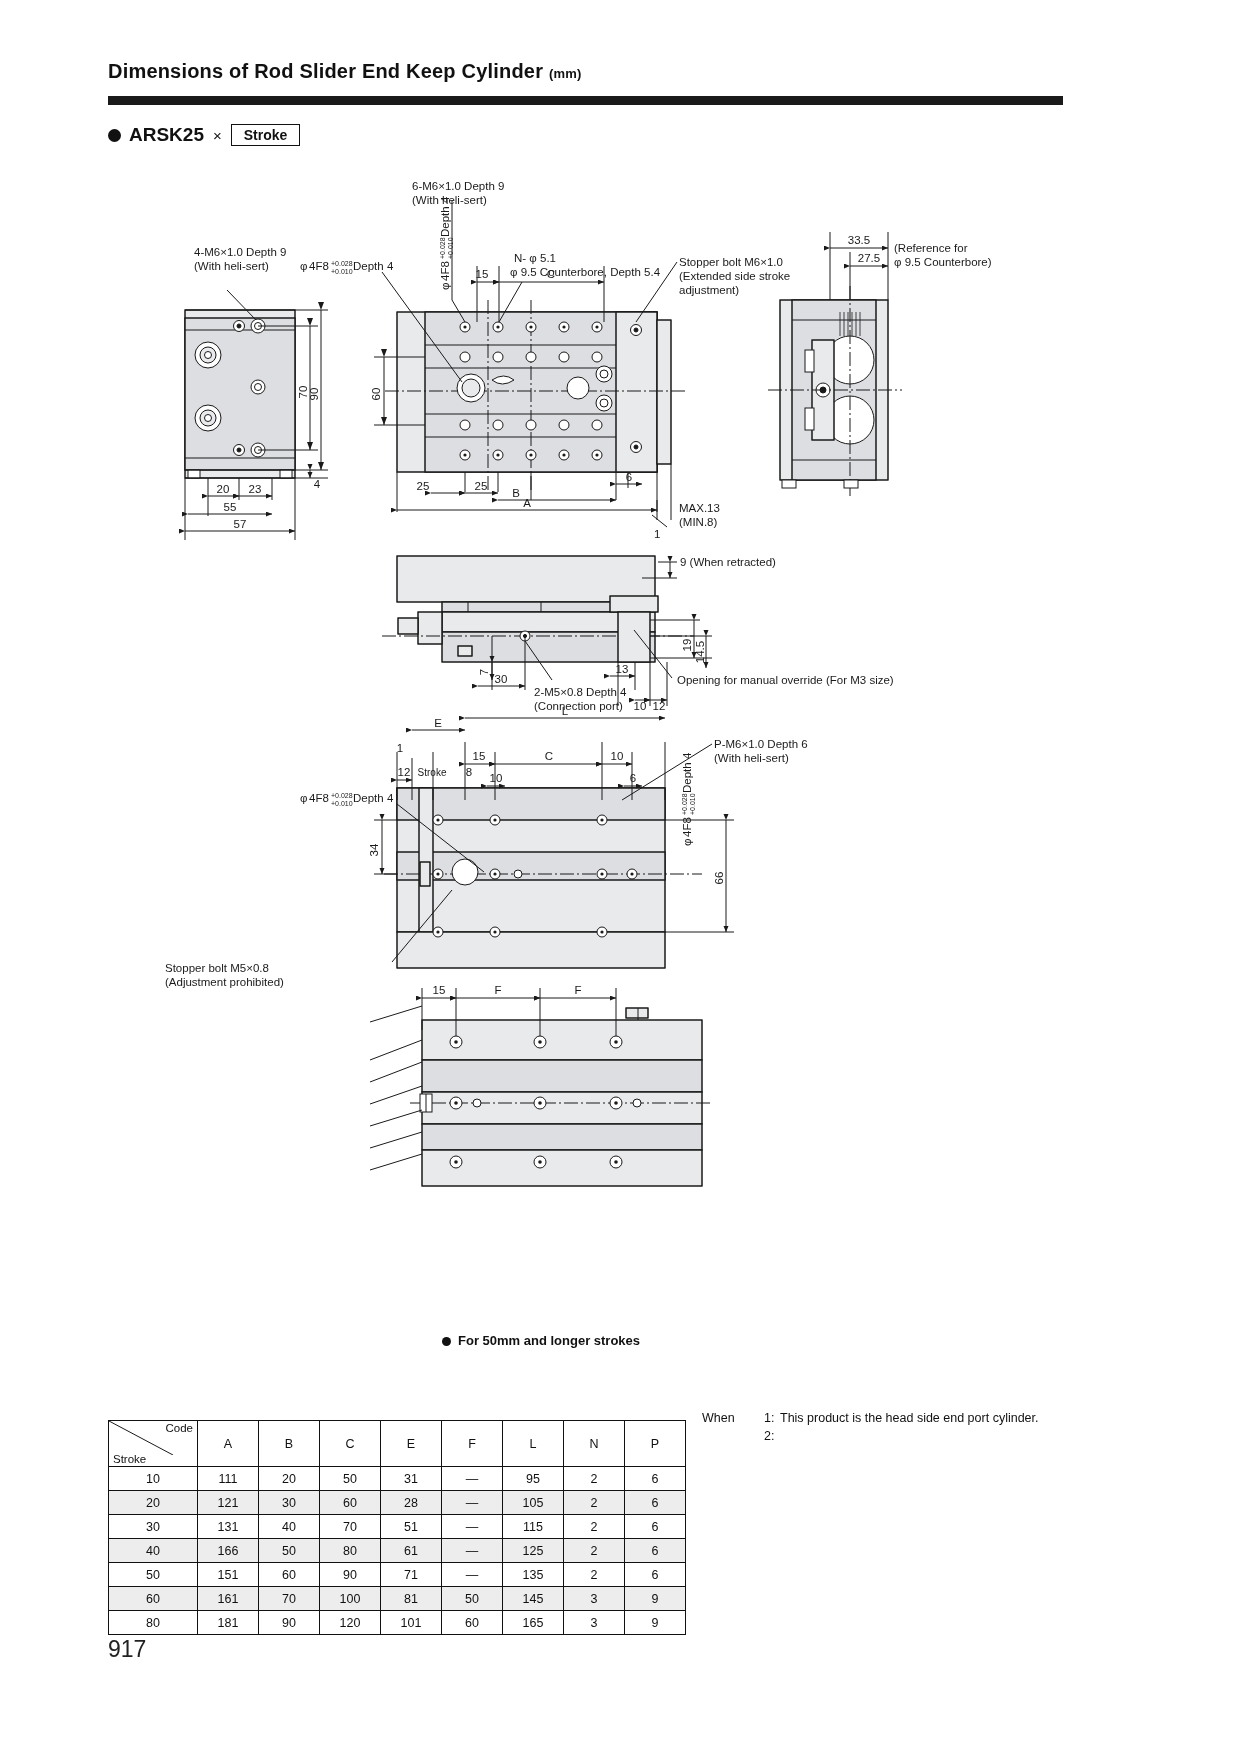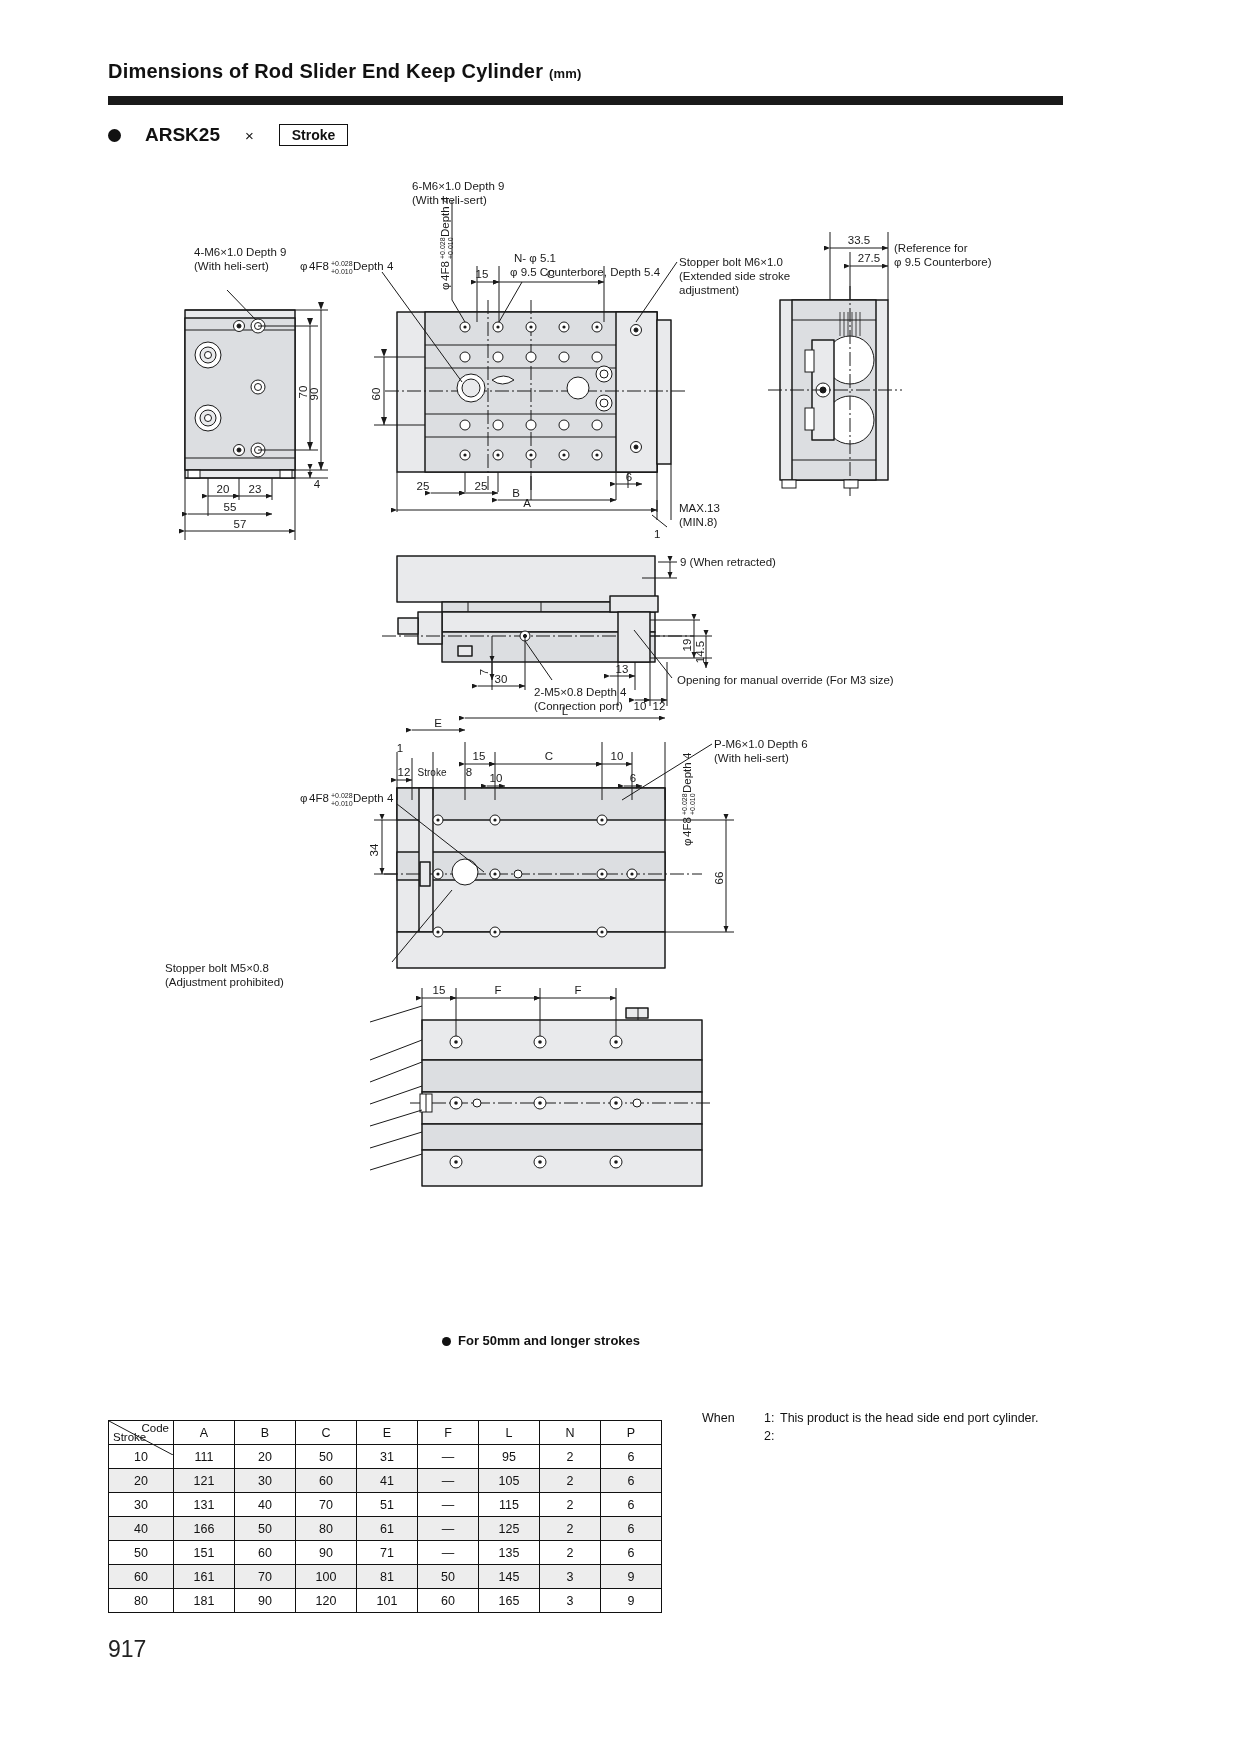--- a/index.html
+++ b/index.html
@@ -12,21 +12,21 @@
 
   
   .title{
     position:absolute;left:86px;top:60px;
     font-size:20px;font-weight:bold;letter-spacing:.2px;
   }
   .title .unit{font-size:13px;font-weight:bold;}
   .rule{
     position:absolute;left:86px;top:96px;width:955px;height:9px;background:#1a1a1a;
   }
-  .model-row{position:absolute;left:86px;top:124px;display:flex;align-items:center;gap:21px;}
+  .model-row{position:absolute;left:86px;top:124px;display:flex;align-items:center;gap:5px;}
   .bullet{width:13px;height:13px;border-radius:50%;background:#111;display:inline-block;margin-right:3px;}
   .model{font-size:19px;font-weight:bold;}
   .times{font-size:15px;margin:0 4px;}
   .stroke-box{
     border:1px solid #111;padding:2px 12px;font-size:14px;font-weight:bold;background:#fff;
   }
 
   
   svg.dwg{position:absolute;left:0;top:0;width:1240px;height:1754px;}
 
@@ -36,21 +36,21 @@
   .notes .nlab{width:62px;flex:none;}
   .notes .nnum{width:16px;flex:none;}
   .notes .ntxt{}
 
   
   .tbl{position:absolute;left:86px;top:1420px;border-collapse:collapse;font-size:12.5px;}
   .tbl td,.tbl th{border:1px solid #111;text-align:center;height:21px;font-weight:normal;}
   .tbl .cw{width:58px;}
   .tbl .c1{width:64px;}
   .tbl tr.alt td{background:#ededed;}
-  .corner{position:relative;padding:0;height:34px;}
+  .corner{position:relative;padding:12px;height:34px;}
   .corner .code{position:absolute;right:4px;top:1px;font-size:11.5px;}
   .corner .strk{position:absolute;left:4px;bottom:1px;font-size:11.5px;}
   .corner svg{position:absolute;left:0;top:0;}
 
   .caption{
     position:absolute;left:420px;top:1333px;font-size:13px;font-weight:bold;
   }
   .caption .dot{display:inline-block;width:9px;height:9px;border-radius:50%;background:#111;margin-right:7px;vertical-align:middle;}
 
   .pageno{position:absolute;left:86px;top:1636px;font-size:23px;color:#222;}
@@ -606,21 +606,21 @@
         <td>—</td>
         <td>95</td>
         <td>2</td>
         <td>6</td>
       </tr>
       <tr class="alt">
         <td>20</td>
         <td>121</td>
         <td>30</td>
         <td>60</td>
-        <td>41</td>
+        <td>28</td>
         <td>—</td>
         <td>105</td>
         <td>2</td>
         <td>6</td>
       </tr>
       <tr>
         <td>30</td>
         <td>131</td>
         <td>40</td>
         <td>70</td>

